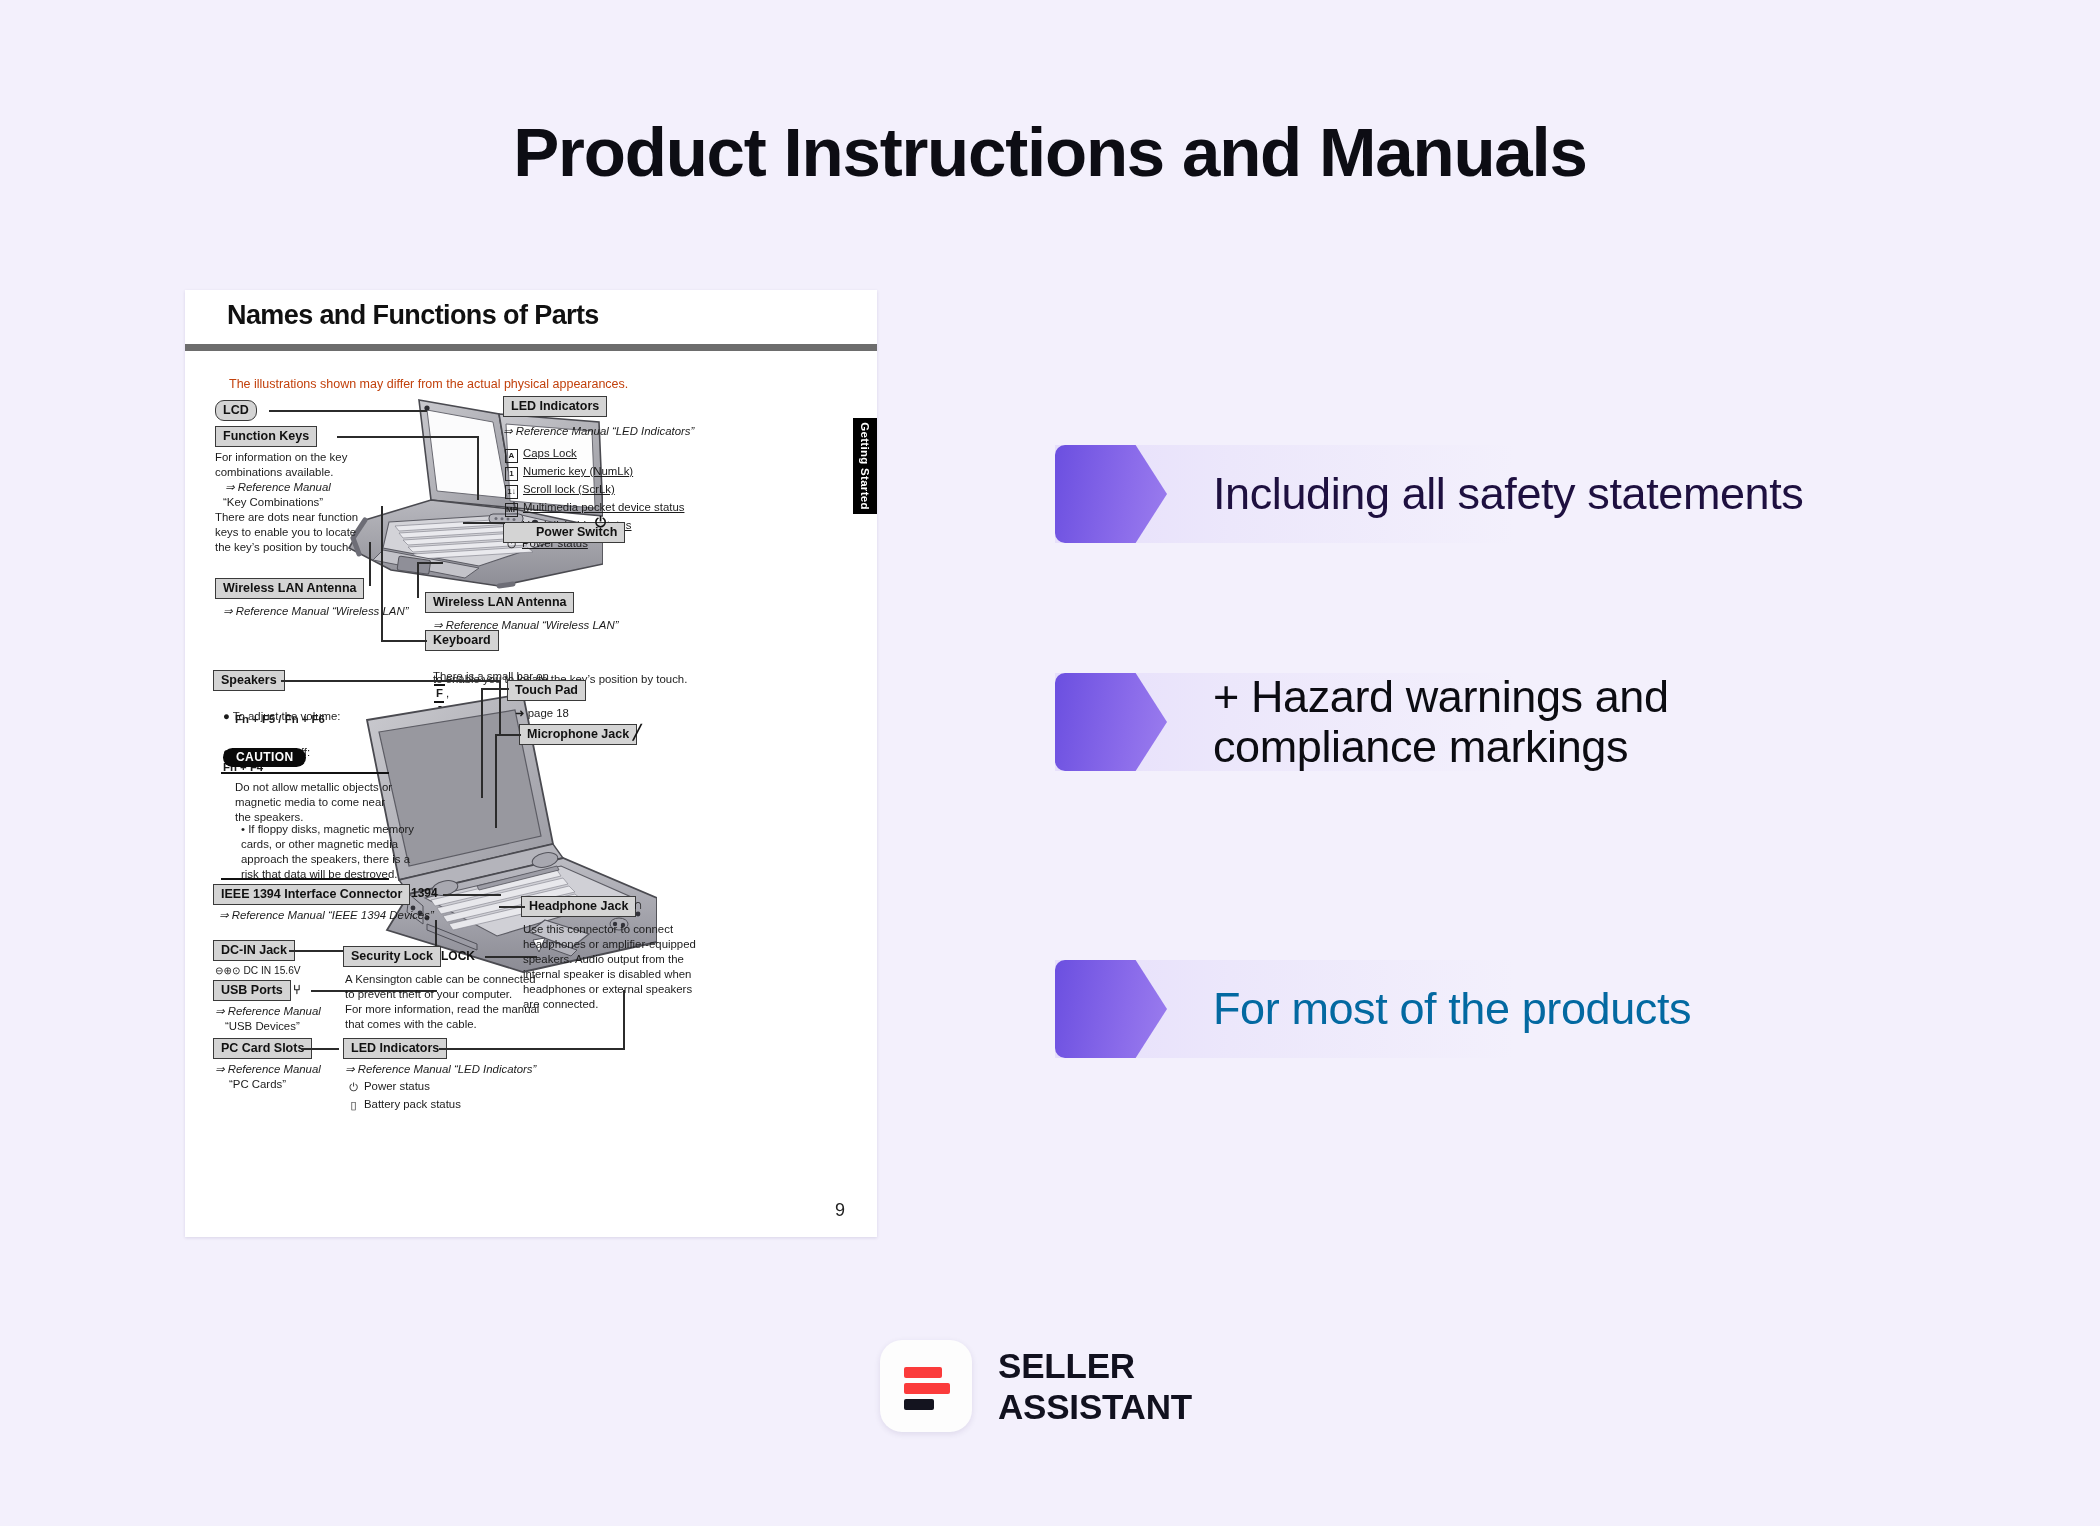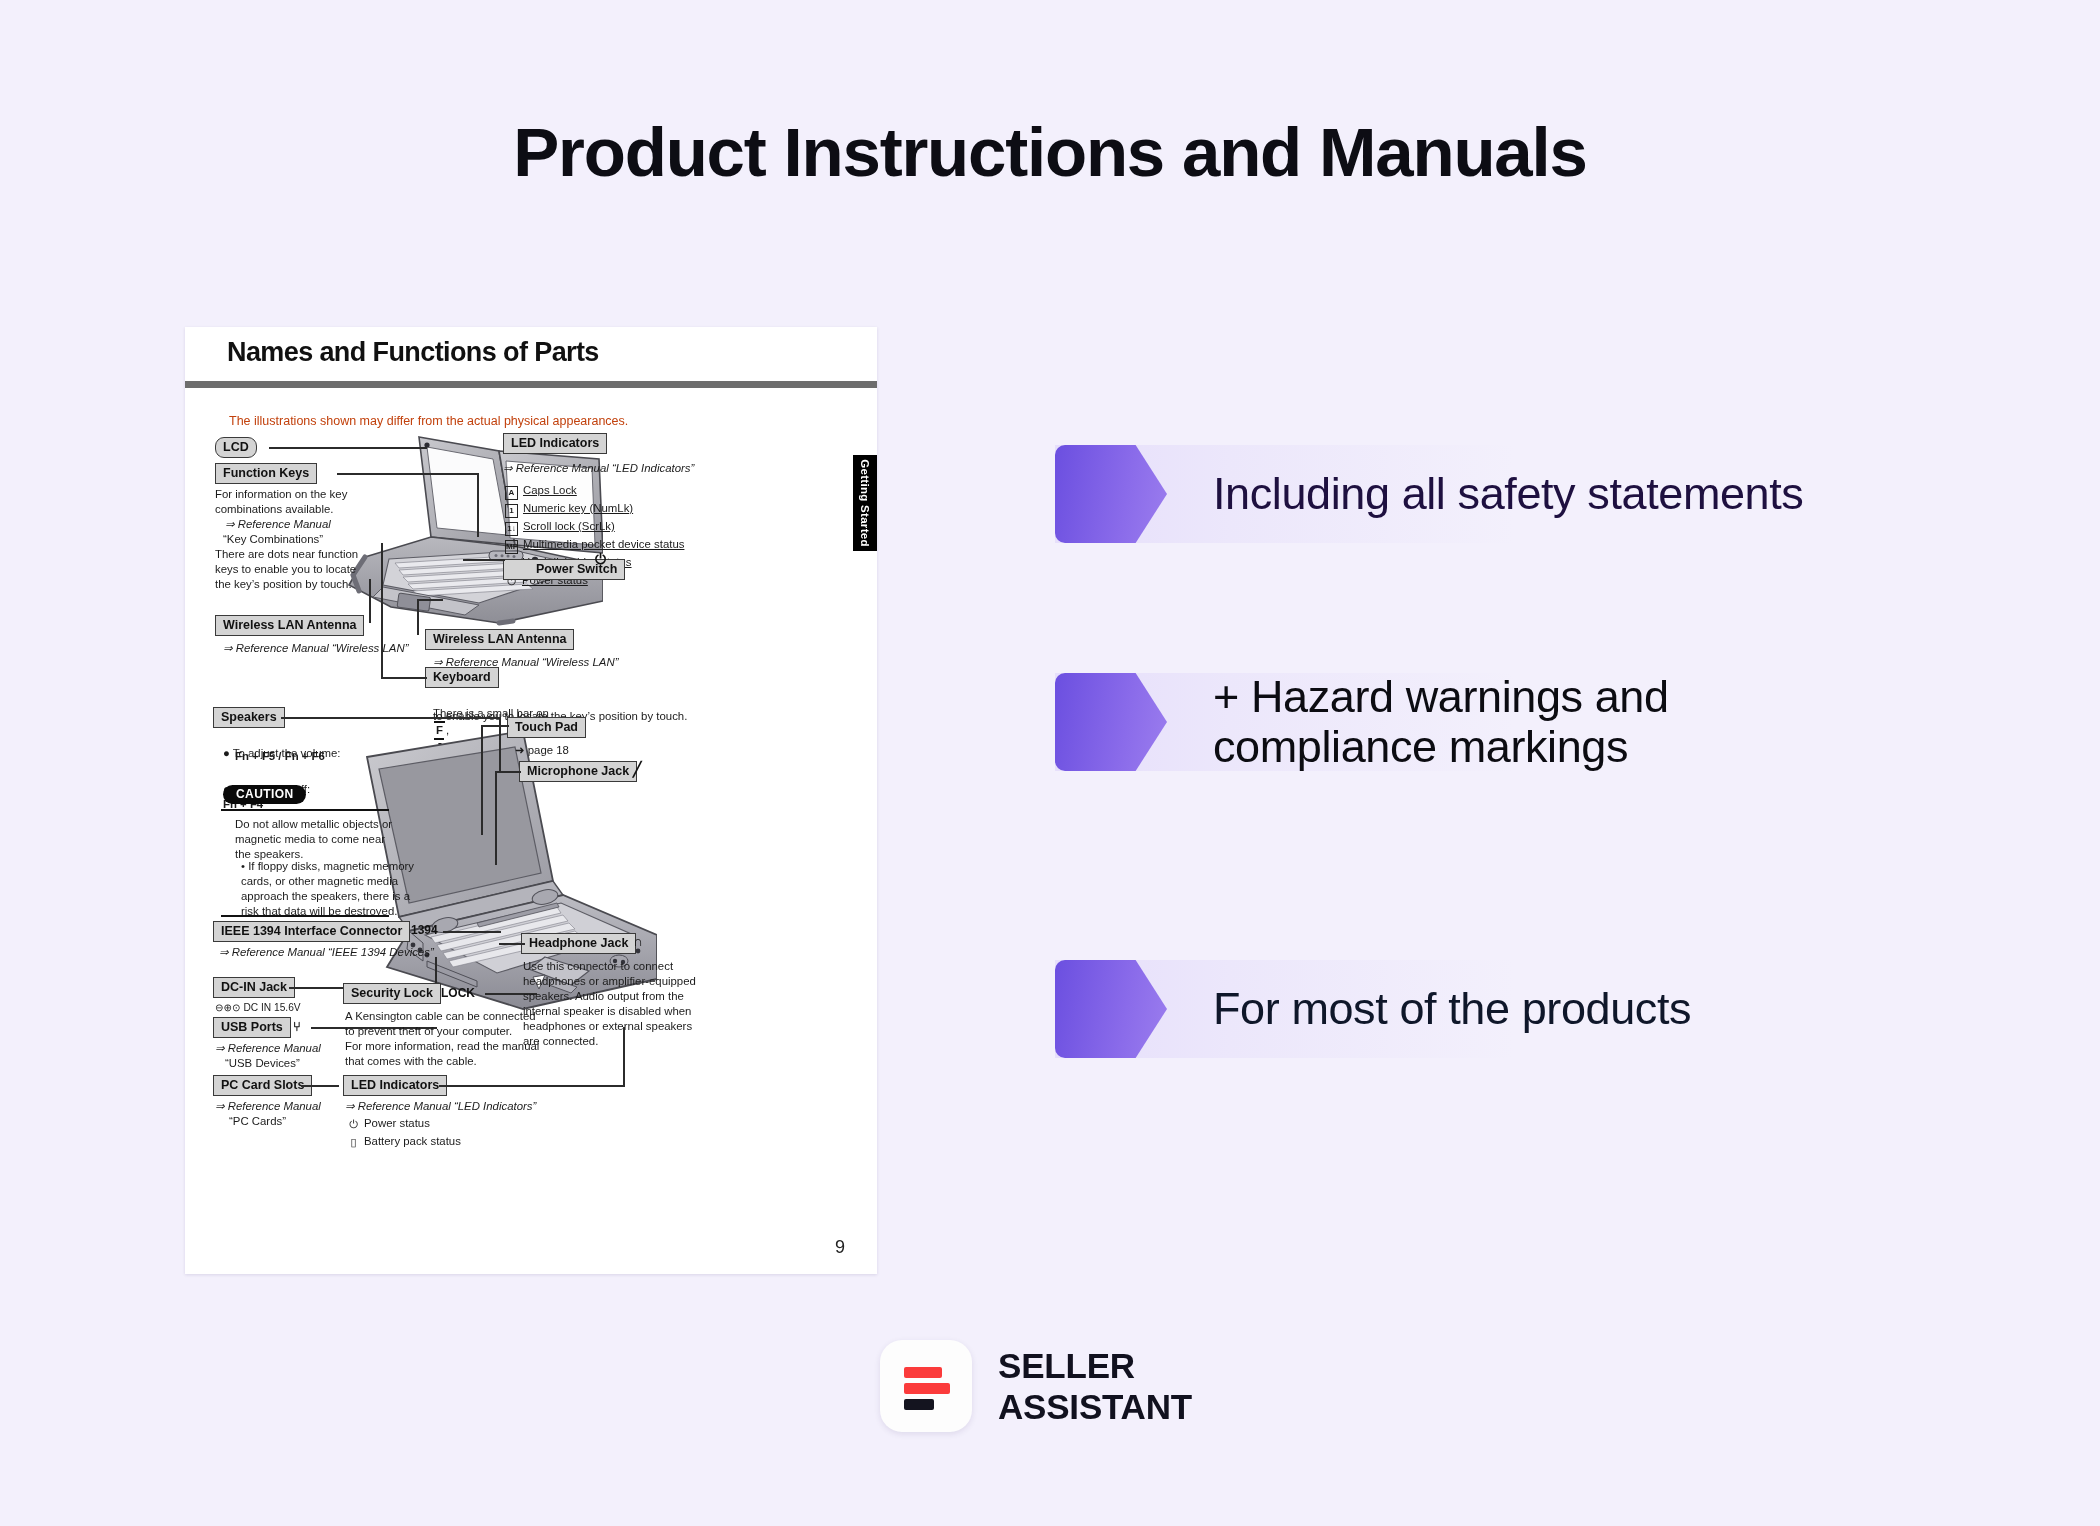--- a/index.html
+++ b/index.html
@@ -15,21 +15,20 @@
     text-align:center;
     font-size:69px;font-weight:bold;letter-spacing:-1.2px;
     color:#0d0d14;
   }
   
   .manual-page{
     position:absolute;left:185px;top:290px;width:692px;height:947px;
     background:#ffffff;
     box-shadow:0 1px 3px rgba(40,20,90,.12);
     overflow:hidden;
-    margin-top:37px;
   }
   .mp-header{
     position:absolute;left:0;top:0;width:692px;height:53px;background:#fff;
   }
   .mp-header-title{
     position:absolute;left:42px;top:10px;
     font-size:27px;font-weight:bold;color:#111;letter-spacing:-.6px;
   }
   .mp-rule{
     position:absolute;left:0;top:54px;width:692px;height:7px;background:#6d6d6d;
@@ -384,21 +383,21 @@
 <div class="feature" style="left:1055px;top:673px;width:1000px;height:98px;">
   <div class="feat-band"></div>
   <div class="feat-marker"></div>
   <div class="feat-text" style="color:#0c0c12;">+ Hazard warnings and
 compliance markings</div>
 </div>
 
 <div class="feature" style="left:1055px;top:960px;width:1000px;height:98px;">
   <div class="feat-band"></div>
   <div class="feat-marker"></div>
-  <div class="feat-text" style="color:#0f172a;">For most of the products</div>
+  <div class="feat-text" style="color:#0369a1;">For most of the products</div>
 </div>
 
 <div class="logo-wrap">
   <div class="logo-mark">
     <div class="logo-bar" style="left:24px;top:27px;width:38px;height:11px;background:#fb3b3b;"></div>
     <div class="logo-bar" style="left:24px;top:43px;width:46px;height:11px;background:#fb3b3b;"></div>
     <div class="logo-bar" style="left:24px;top:59px;width:30px;height:11px;background:#14141f;"></div>
   </div>
   <div class="logo-text">SELLER
 ASSISTANT</div>

